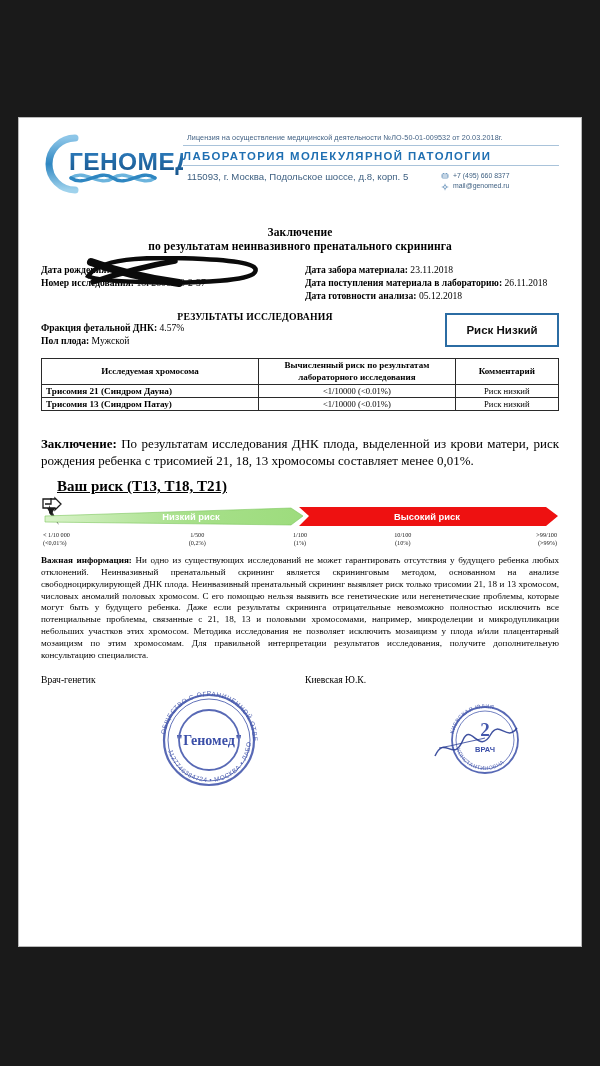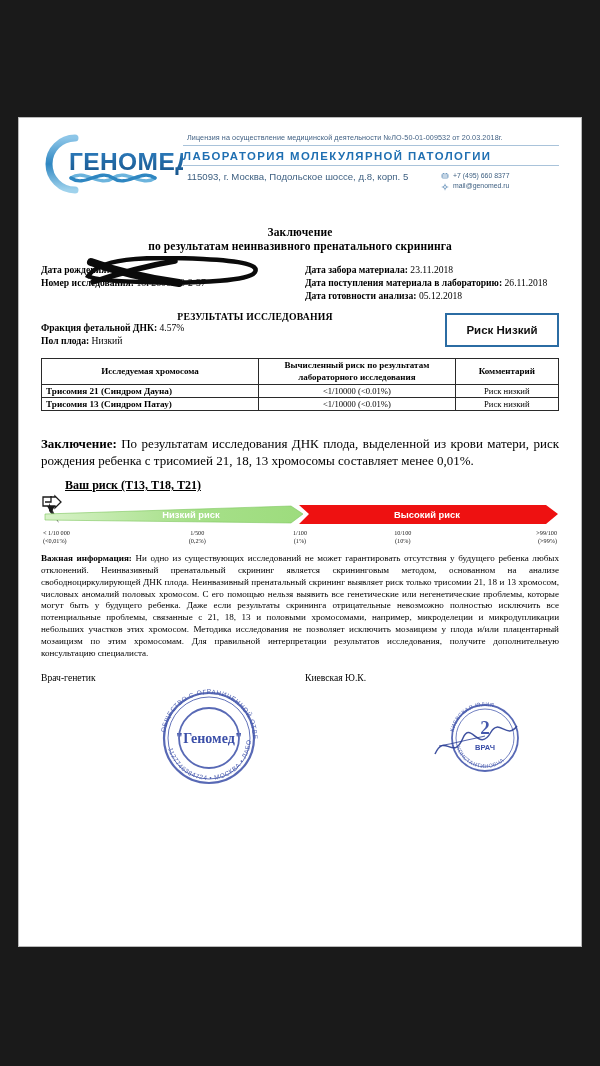--- a/index.html
+++ b/index.html
@@ -186,24 +186,24 @@
     margin-top: 24px;
     font-size: 13px;
     line-height: 1.32;
     text-align: justify;
   }
   .concl b { font-weight: bold; }
 
   
   .scale-wrap { margin-top: 9px; position: relative; }
   .your-risk {
-    font-size: 12px;
+    font-size: 15px;
     font-weight: bold;
     text-decoration: underline;
-    margin-left: 24px;
+    margin-left: 16px;
   }
   .bar-area { position: relative; height: 34px; margin-top: 1px; }
   .scale-ticks {
     display: flex;
     margin-top: 1px;
     font-size: 6.2px;
     color: #222;
     padding: 0 2px;
   }
   .tick { flex: 1; }
@@ -329,21 +329,21 @@
       </div>
 
       <div class="results-head">
         <div class="results-label">РЕЗУЛЬТАТЫ ИССЛЕДОВАНИЯ</div>
         <div class="frac-line">
           <b>Фракция фетальной ДНК:</b>
           <span>4.57%</span>
         </div>
         <div class="frac-line">
           <b>Пол плода:</b>
-          <span>Низкий</span>
+          <span>Мужской</span>
         </div>
         <div class="risk-badge">Риск Низкий</div>
       </div>
 
       <table class="results">
         <thead>
           <tr>
             <th class="col-chrom">Исследуемая хромосома</th>
             <th class="col-risk">Вычисленный риск по результатам лабораторного исследования</th>
             <th class="col-comment">Комментарий</th>

